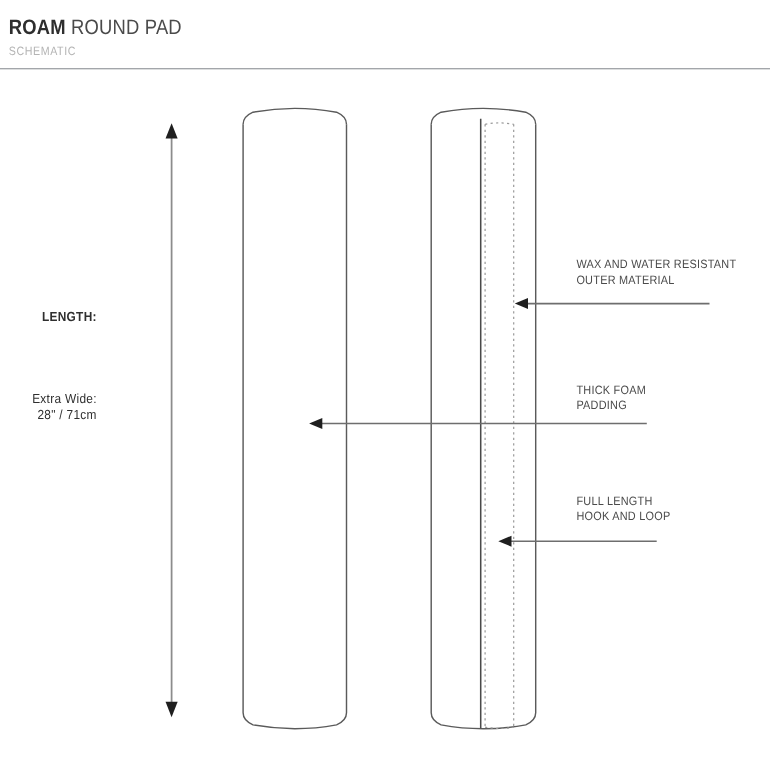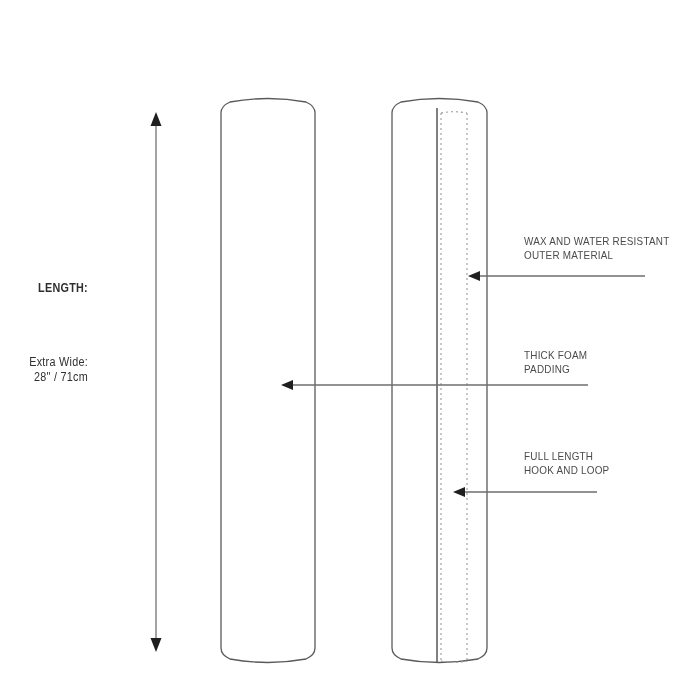--- a/index.html
+++ b/index.html
@@ -58,20 +58,25 @@
   .c2{left:524px;top:348px;}
   .c3{left:524px;top:449px;}
 
   svg{position:absolute;left:0;top:0;}
 </style>
 </head>
 <body>
 
 <div id="page">
 
+  <div class="header">
+    <div class="title"><span class="brand">ROAM</span><span class="rest"> </span><span class="rest">ROUND PAD</span></div>
+    <div class="subtitle">SCHEMATIC</div>
+    <div class="rule"></div>
+  </div>
 
   <svg width="700" height="700" viewBox="0 0 700 700">
 
     <g>
       <line x1="156" y1="118" x2="156" y2="645" stroke="#8c8c8c" stroke-width="1.6"></line>
       <polygon points="156,112 150.5,126 161.5,126" fill="#1f1f1f"></polygon>
       <polygon points="156,652 150.5,638 161.5,638" fill="#1f1f1f"></polygon>
     </g>
 
     <g>

